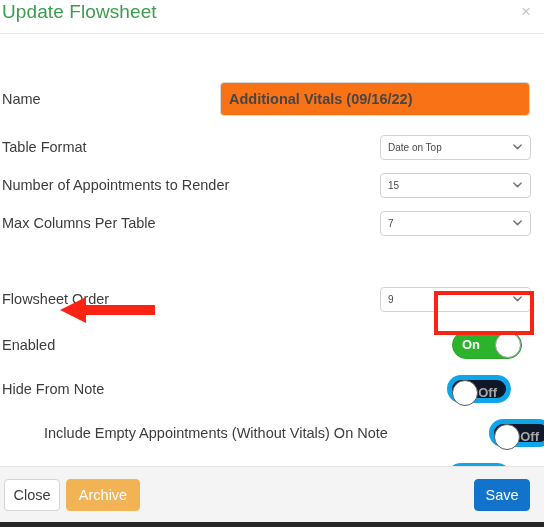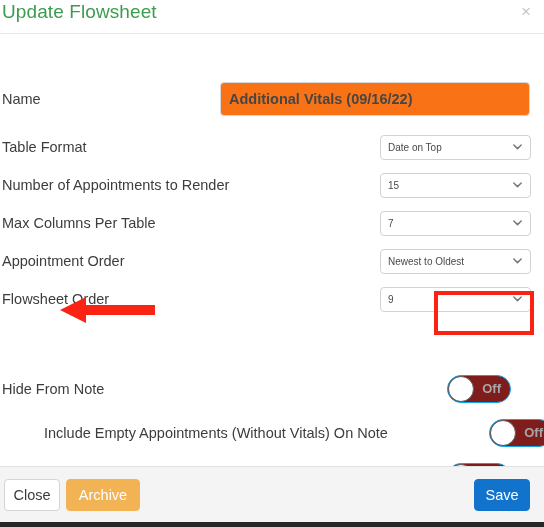--- a/index.html
+++ b/index.html
@@ -134,22 +134,22 @@
   }
   .toggle-on {
     left: 452px;
     width: 70px;
     background: #2cb32c;
     border: 1px solid #2aa32a;
   }
   .toggle-off {
     left: 447px;
     width: 64px;
-    background: #7f1d1d;
-    border: 1px solid #0ea5e9;
+    background: #0f172a;
+    border: 5px solid #0ea5e9;
   }
   .toggle-knob {
     position: absolute;
     top: 0px;
     width: 26px;
     height: 26px;
     border-radius: 50%;
     background: #ffffff;
     box-sizing: border-box;
   }
@@ -296,40 +296,38 @@
     <div class="form-row" style="top:170px;">
       <div class="row-label">Max Columns Per Table</div>
       <div class="select-wrap">
         <div class="select-box">7</div>
         <svg class="select-chevron" viewBox="0 0 12 12">
           <path d="M2 4.3 L6 8.3 L10 4.3" fill="none" stroke="#777" stroke-width="1.6" stroke-linecap="round" stroke-linejoin="round"></path>
         </svg>
       </div>
     </div>
 
-    <div class="form-row" style="top:208px;">
-      <div class="row-label">Appointment Order</div>
-      <div class="select-wrap">
-        <div class="select-box">Newest to Oldest</div>
-        <svg class="select-chevron" viewBox="0 0 12 12">
-          <path d="M2 4.3 L6 8.3 L10 4.3" fill="none" stroke="#777" stroke-width="1.6" stroke-linecap="round" stroke-linejoin="round"></path>
-        </svg>
-      </div>
-    </div>
 
     <div class="form-row" style="top:246px;">
       <div class="row-label">Flowsheet Order</div>
       <div class="select-wrap">
         <div class="select-box">9</div>
         <svg class="select-chevron" viewBox="0 0 12 12">
           <path d="M2 4.3 L6 8.3 L10 4.3" fill="none" stroke="#777" stroke-width="1.6" stroke-linecap="round" stroke-linejoin="round"></path>
         </svg>
       </div>
     </div>
 
+    <div class="form-row" style="top:292px;">
+      <div class="row-label">Enabled</div>
+      <div class="toggle toggle-on" style="top:5px;">
+        <span class="toggle-text">On</span>
+        <span class="toggle-knob"></span>
+      </div>
+    </div>
 
     <div class="form-row" style="top:336px;">
       <div class="row-label">Hide From Note</div>
       <div class="toggle toggle-off" style="top:5px;">
         <span class="toggle-text">Off</span>
         <span class="toggle-knob"></span>
       </div>
     </div>
 
     <div class="form-row" style="top:380px;margin-left:42px;">

